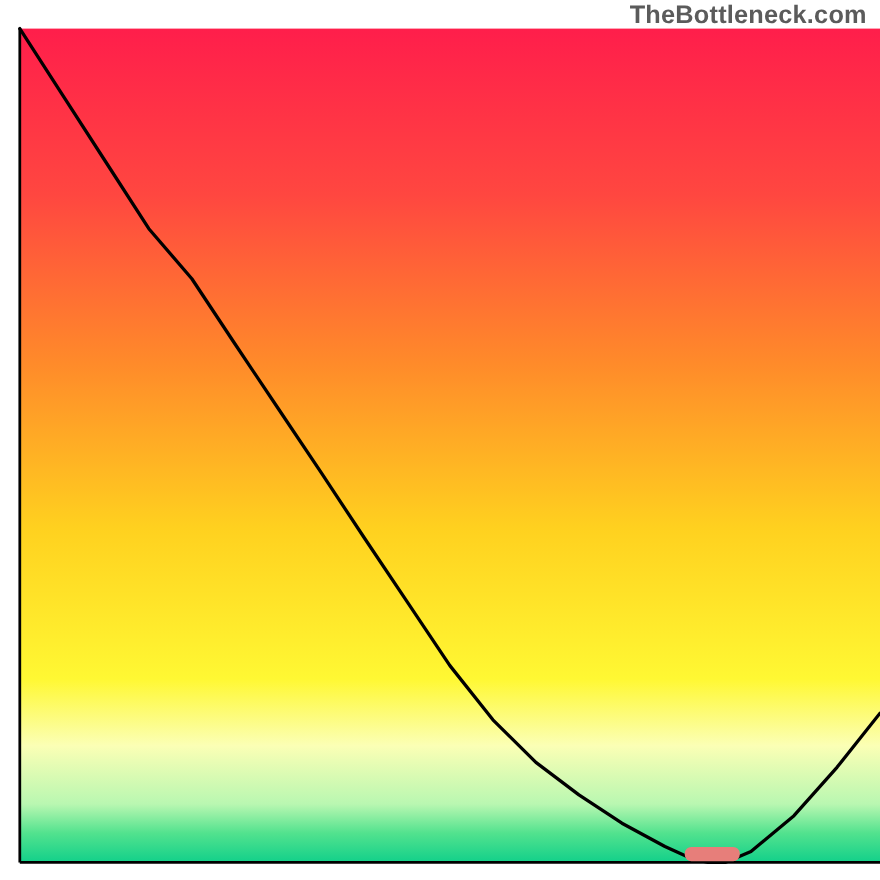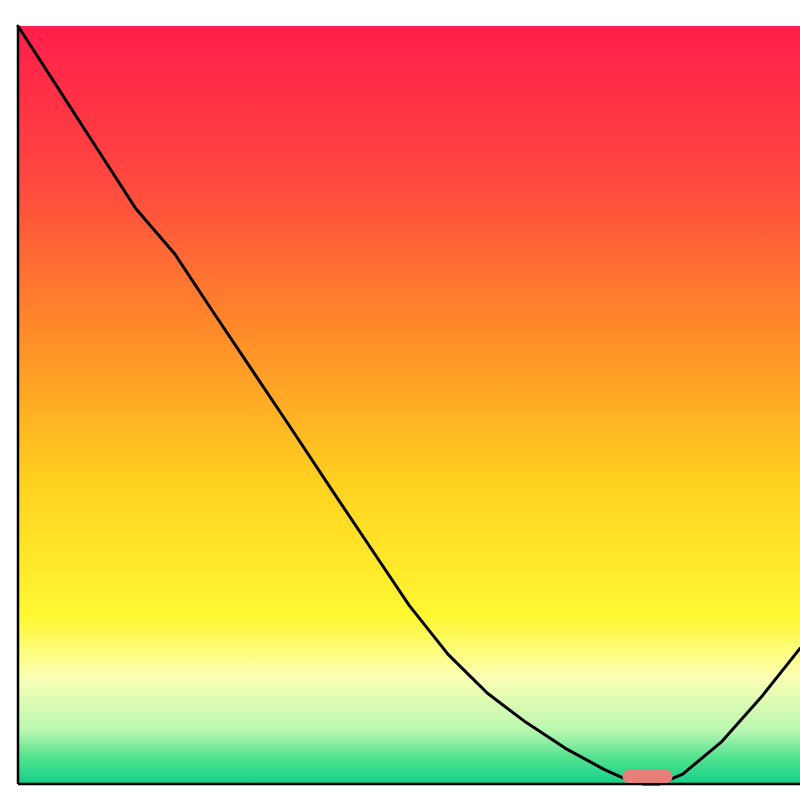--- a/index.html
+++ b/index.html
@@ -31,20 +31,21 @@
     top: 0;
     left: 0;
     width: 800px;
     height: 800px;
   }
 </style>
 </head>
 <body>
 
 <div class="chart-wrap">
+  <div class="watermark">TheBottleneck.com</div>
 
   <svg class="chart" viewBox="0 0 800 800">
     <defs>
       <linearGradient id="bg-grad" x1="0" y1="0" x2="0" y2="1">
           <stop offset="0%" stop-color="#ff1e4b"></stop>
           <stop offset="20%" stop-color="#ff4740"></stop>
           <stop offset="40%" stop-color="#ff8a2a"></stop>
           <stop offset="60%" stop-color="#ffd11f"></stop>
           <stop offset="78%" stop-color="#fff833"></stop>
           <stop offset="86%" stop-color="#fbffb5"></stop>

